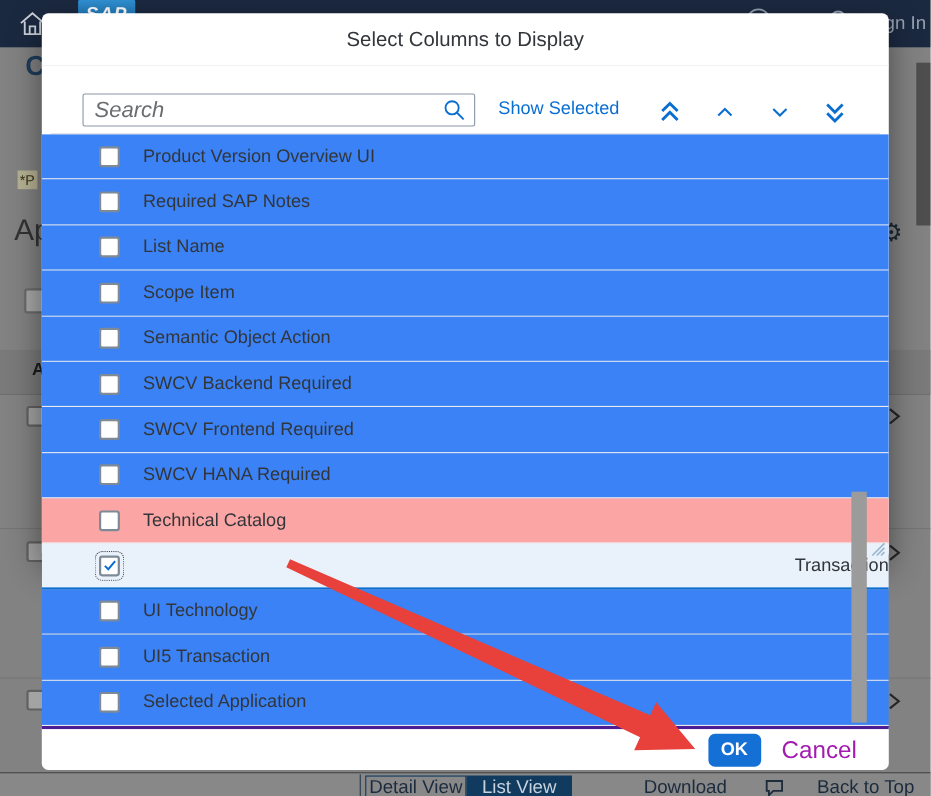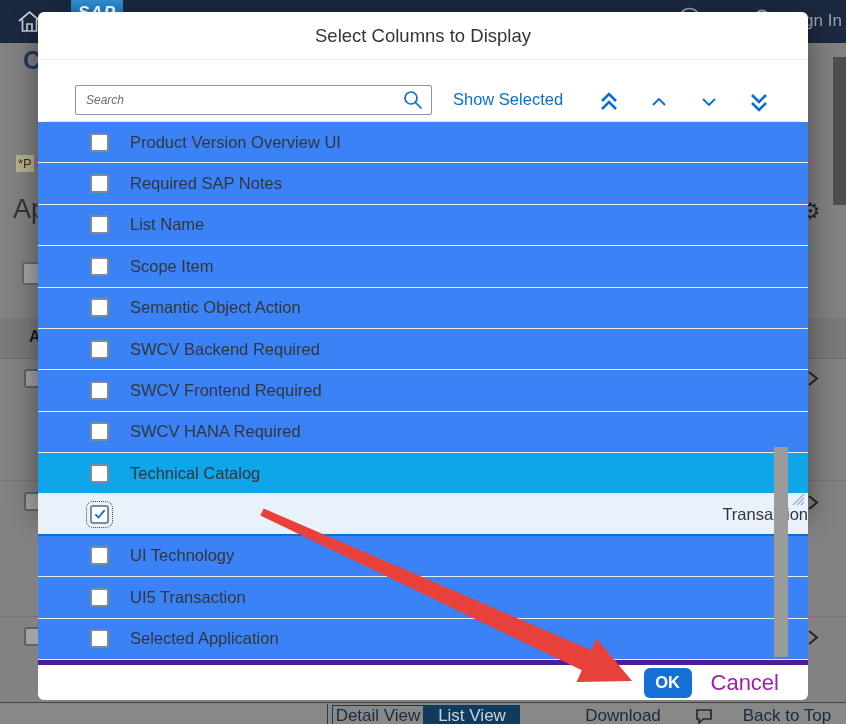--- a/index.html
+++ b/index.html
@@ -47,48 +47,48 @@
   .bb-backtop { left:737px; width:100px; }
 
   
   .dialog { position:absolute; left:38px; top:12px; width:770px; height:496px; background:#fff;
             border-radius:6px; box-shadow:0 10px 30px rgba(0,0,0,.45); z-index:10; }
   .dlg-title { position:absolute; top:0; left:0; width:100%; height:48px; display:flex; align-items:center;
                justify-content:center; font-size:18.5px; color:#32363a; border-bottom:1px solid #f1f1f1; }
 
   .searchwrap { position:absolute; left:37px; top:73px; width:357px; height:30px; border:1px solid #8996a5;
                 border-radius:2px; display:flex; align-items:center; background:#fff; }
-  .searchwrap input { flex:1; border:none; outline:none; font-size:12px; font-style:italic; color:#404040;
+  .searchwrap input { flex:1; border:none; outline:none; font-size:20px; font-style:italic; color:#404040;
                       padding:0 6px 0 10px; font-family:"Liberation Sans",sans-serif; background:transparent; min-width:0; }
   .searchwrap input::placeholder { color:#6a6d70; font-style:italic; }
   .dsearch-ic { width:22px; height:22px; margin-right:7px; flex:none; }
   .dsearch-ic svg { stroke:#0a6ed1; fill:none; stroke-width:1.7; }
 
   .show-selected { position:absolute; left:415px; top:78px; font-size:16.5px; color:#0a6ed1; cursor:pointer; }
   .chevbtn { position:absolute; top:77px; width:26px; height:26px; }
   .chevbtn svg { fill:none; stroke:#0a6ed1; }
   .chev-double svg { stroke-width:2.6; }
   .chev-single svg { stroke-width:1.9; }
   .cb-top { left:558px; } .cb-up { left:608px; } .cb-down { left:658px; } .cb-bottom { left:708px; }
 
   .toolbar-sep { position:absolute; left:8px; top:109px; width:754px; height:1px; background:#e2e2e2; }
 
   .collist { position:absolute; left:0; top:110px; width:770px; height:538px; overflow:hidden; }
   .row { height:41.38px; display:flex; align-items:center; border-bottom:1px solid #ebebeb; padding-left:52px; background:#3b82f6; }
-  .row.hover { background:#0ea5e9; }
+  .row.hover { background:#fca5a5; }
   .row.selected { background:#e9f2fb; border-bottom:2px solid #0a6ed1;justify-content:space-between; }
   .cb { width:19px; height:19px; border:2px solid #7f8a97; border-radius:3px; background:#fff; flex:none;
         display:flex; align-items:center; justify-content:center; }
   .cb.checked { outline:1px dotted #444; outline-offset:3px; }
   .cb.checked svg { width:14px; height:14px; stroke:#0a6ed1; fill:none; stroke-width:2.3; }
   .lbl { margin-left:21px; font-size:16.5px; color:#32363a; }
 
   .dlg-scrollthumb { position:absolute; left:736px; top:435px; width:14px; height:210px; background:#9b9b9b; }
 
-  .dlg-footer { position:absolute; left:0; top:648px; width:770px; height:40px; border-top:5px solid #4c1d95;
+  .dlg-footer { position:absolute; left:0; top:648px; width:770px; height:40px; border-top:3px solid #4c1d95;
                 display:flex; align-items:center; justify-content:flex-end; padding-right:29px; gap:19px;
                 background:#fff; border-radius:0 0 6px 6px; }
   .ok-btn { width:48px; height:30px; background:#1570d6; border:none; border-radius:6px; color:#fff;
             font-weight:bold; font-size:16.5px; font-family:"Liberation Sans",sans-serif; cursor:pointer; }
   .cancel-link { color:#a21caf; font-size:22px; cursor:pointer; }
   .grip { position:absolute; right:3px; bottom:2px; width:16px; height:16px; }
   .grip svg { stroke:#9ab6d0; stroke-width:1.5; }
 
   .arrow-layer { position:absolute; left:0; top:0; width:846px; height:724px; z-index:50; pointer-events:none; }
 </style>

